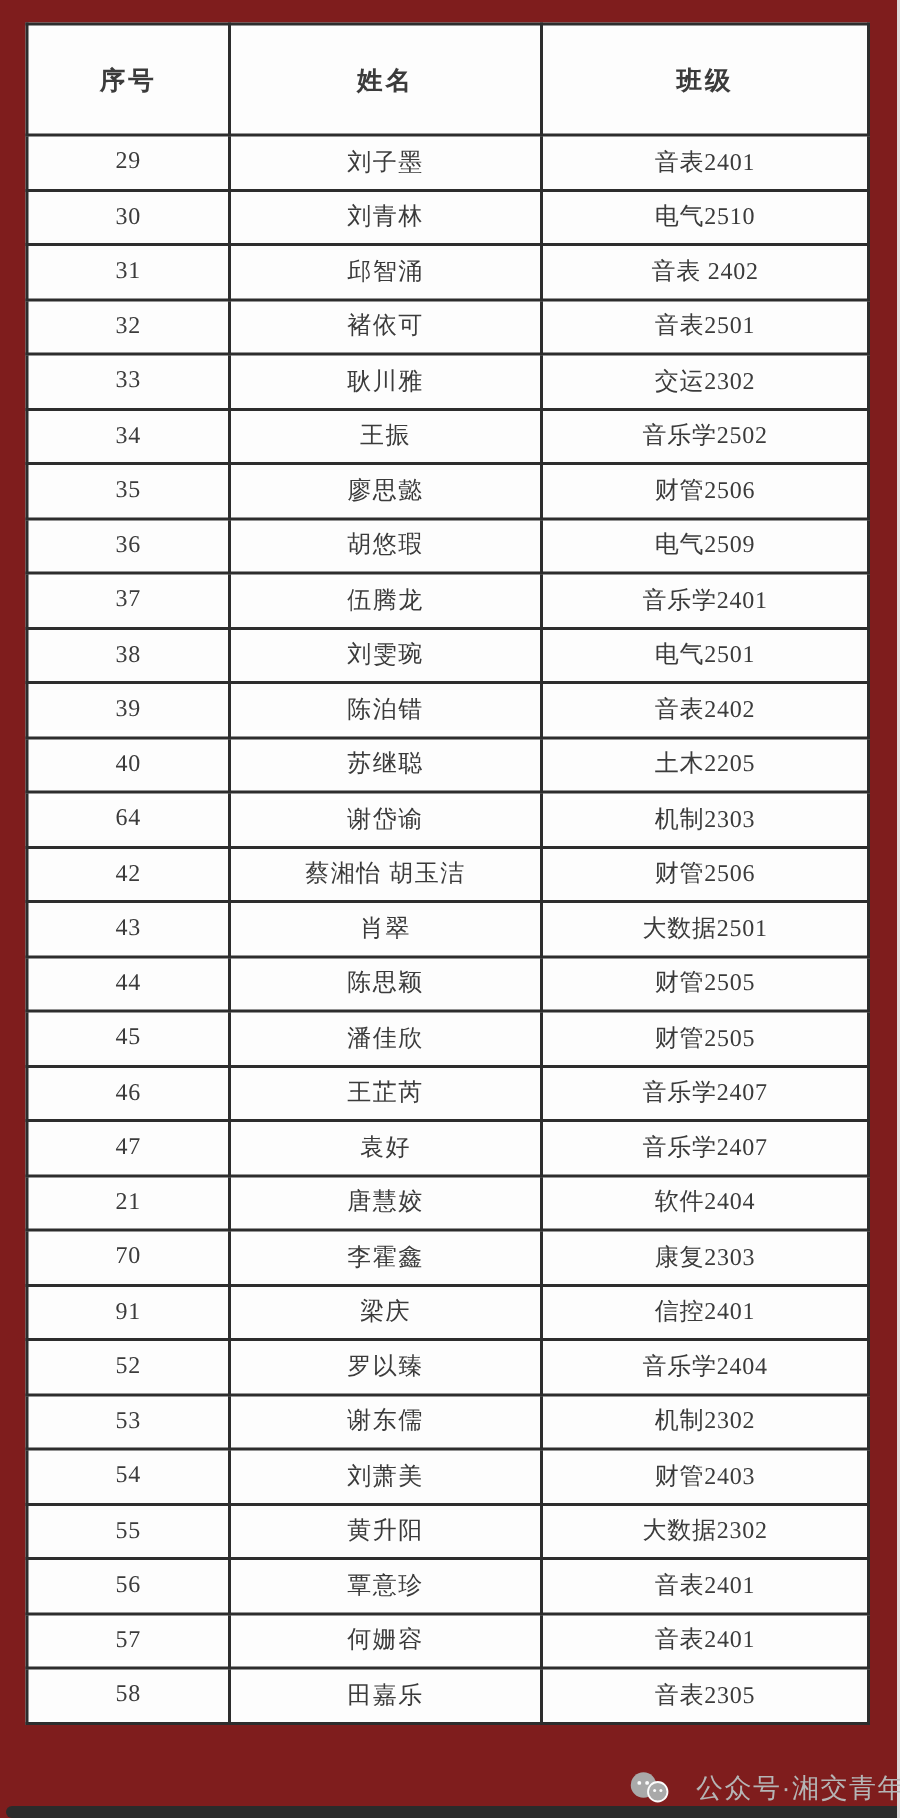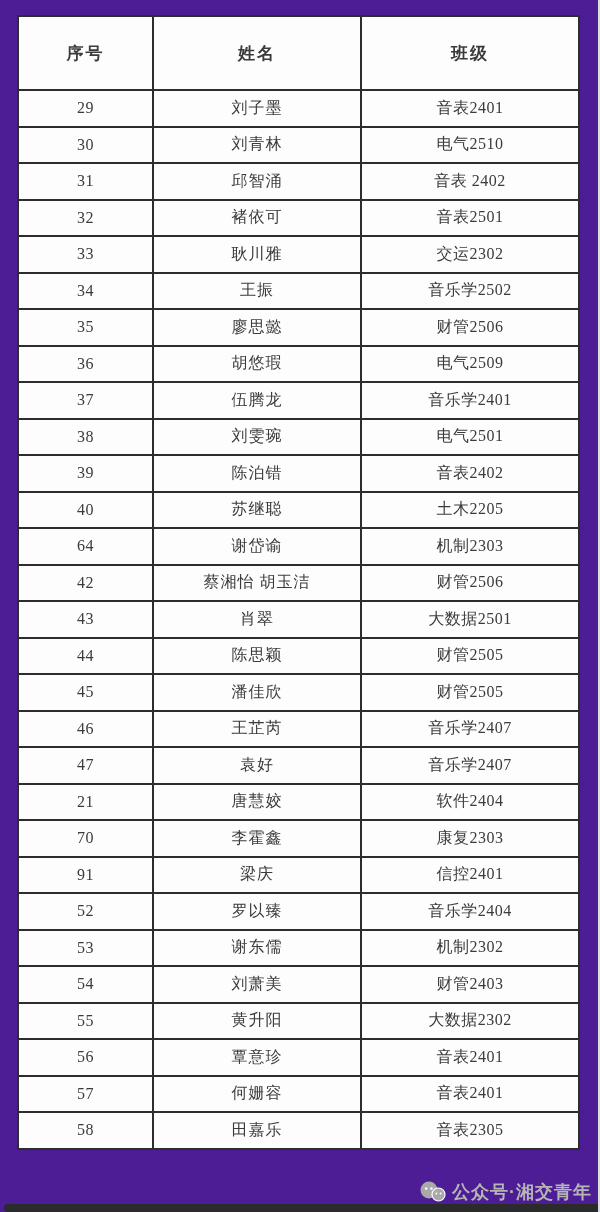--- a/index.html
+++ b/index.html
@@ -6,21 +6,21 @@
     margin: 0; padding: 0;
     width: 600px; height: 1212px;
     background: #fcfcfc;
     font-family: "Liberation Serif", "DejaVu Serif", serif;
     overflow: hidden;
     position: relative;
   }
   .page {
     position: relative;
     width: 600px; height: 1212px;
-    background: #4c1d95;
+    background: #7f1d1d;
     border-right: 2px solid #dcdcdc;
     box-sizing: border-box;
   }
   table.roster {
     position: absolute;
     left: 17px; top: 15px;
     width: 561px;
     border-collapse: collapse;
     table-layout: fixed;
     background: #fdfdfd;
@@ -47,25 +47,25 @@
   }
   td.num-cell { font-size: 15px; letter-spacing: 0.5px; }
   td.name-cell { letter-spacing: 1px; }
   td.class-cell { letter-spacing: 0.5px; }
   .watermark {
     position: absolute;
     left: 420px; top: 1179px;
     width: 176px; height: 26px;
     display: flex;
     align-items: center;
-    gap: 6px;
+    gap: 18px;
     color: #b5b5b5;
     font-family: "Liberation Sans", "DejaVu Sans", sans-serif;
     font-size: 18px;
-    font-weight: 700;
+    font-weight: 400;
     letter-spacing: 1px;
     white-space: nowrap;
   }
   .watermark svg { flex: 0 0 auto; }
   .bottom-bar {
     position: absolute;
     left: 4px; right: 0px; bottom: 0px;
     height: 8px;
     background: #2b2b2b;
     border-radius: 4px 0 0 4px;

